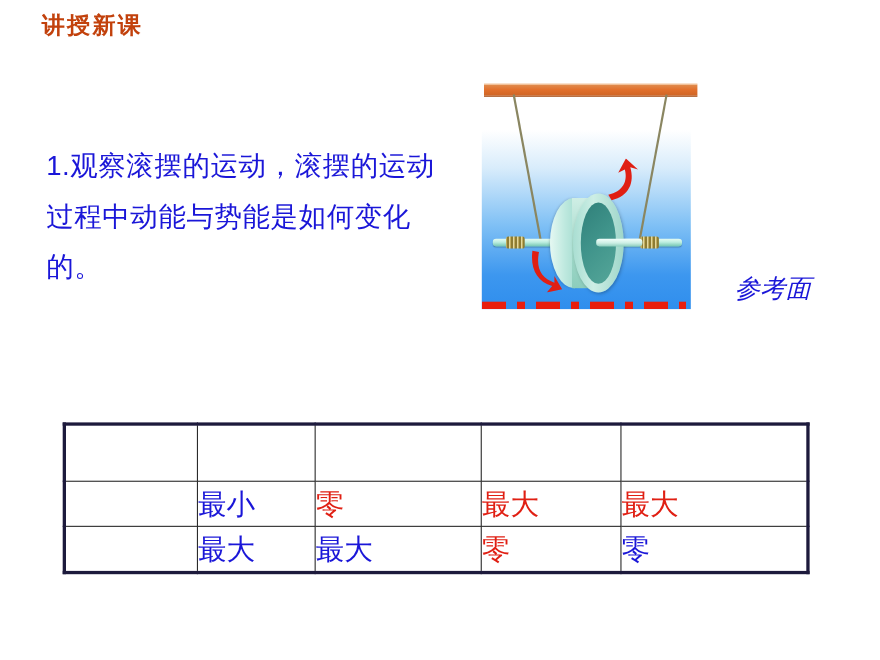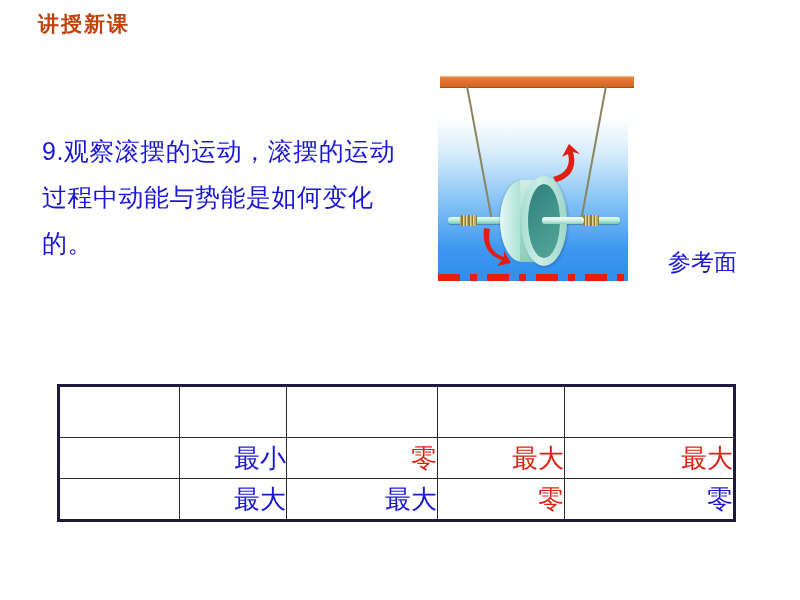--- a/index.html
+++ b/index.html
@@ -199,57 +199,57 @@
   
   #reference-caption {
     position: absolute;
     left: 634px;
     top: 247px;
     font-size: 23px;
     color: #1a16d8;
     line-height: 31px;
     white-space: nowrap;
   }
-  #reference-caption .caption-line-1 { display: block; padding-left: 34px; }
+  #reference-caption .caption-line-1 { display: block; padding-left: 34px; font-style: italic; }
   #reference-caption .caption-line-2 { display: block; }
 
   
   #energy-table {
     position: absolute;
     left: 57px;
     top: 384px;
     width: 676px;
     border-collapse: collapse;
     table-layout: fixed;
     border: 3px solid #1d1a3c;
     background: #ffffff;
   }
   #energy-table td {
     border: 1px solid #2b2b2b;
     height: 40px;
-    text-align: right;
+    text-align: left;
     vertical-align: middle;
     font-size: 26px;
     padding: 0;
   }
   #energy-table tr.table-header-row td { height: 50px; }
   .col-1 { width: 121px; }
   .col-2 { width: 107px; }
   .col-3 { width: 151px; }
   .col-4 { width: 127px; }
   .col-5 { width: 170px; }
   .val-blue { color: #1a16d8; }
   .val-red  { color: #e01f13; }
 </style>
 </head>
 <body>
 
 <div id="slide-heading">讲授新课</div>
 
-<div id="question-text">9.观察滚摆的运动，滚摆的运动过程中动能与势能是如何变化的。</div>
+<div id="question-text">1.观察滚摆的运动，滚摆的运动过程中动能与势能是如何变化的。</div>
 
 <div id="illustration">
 
   <div id="sky-gradient"></div>
 
   <div id="support-bar"></div>
 
   <div class="suspension-string" id="string-left"></div>
   <div class="suspension-string" id="string-right"></div>
 

